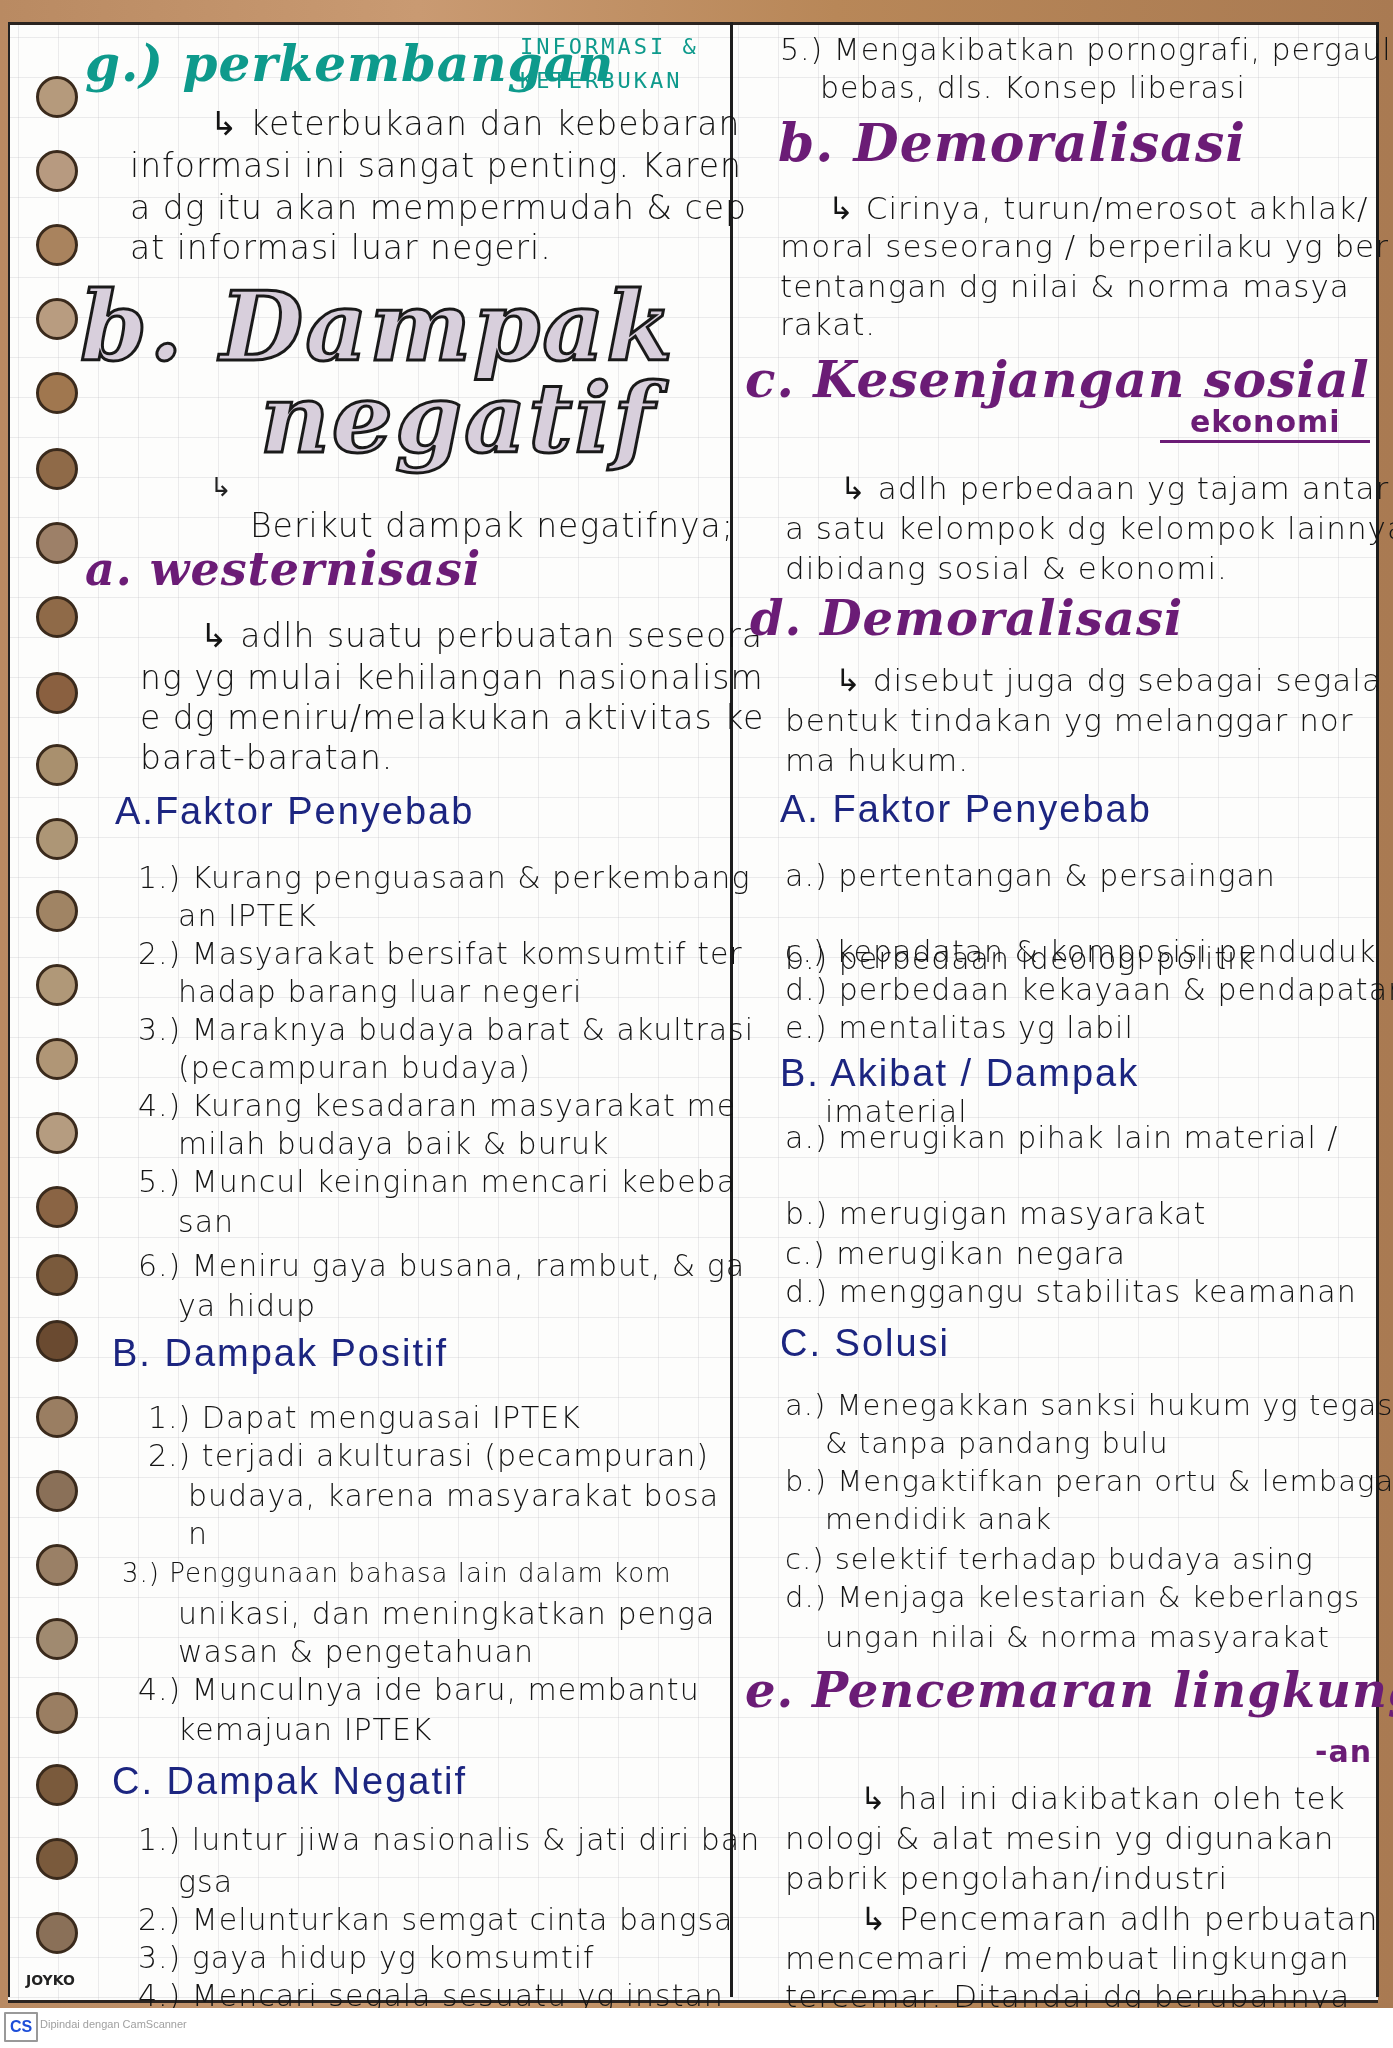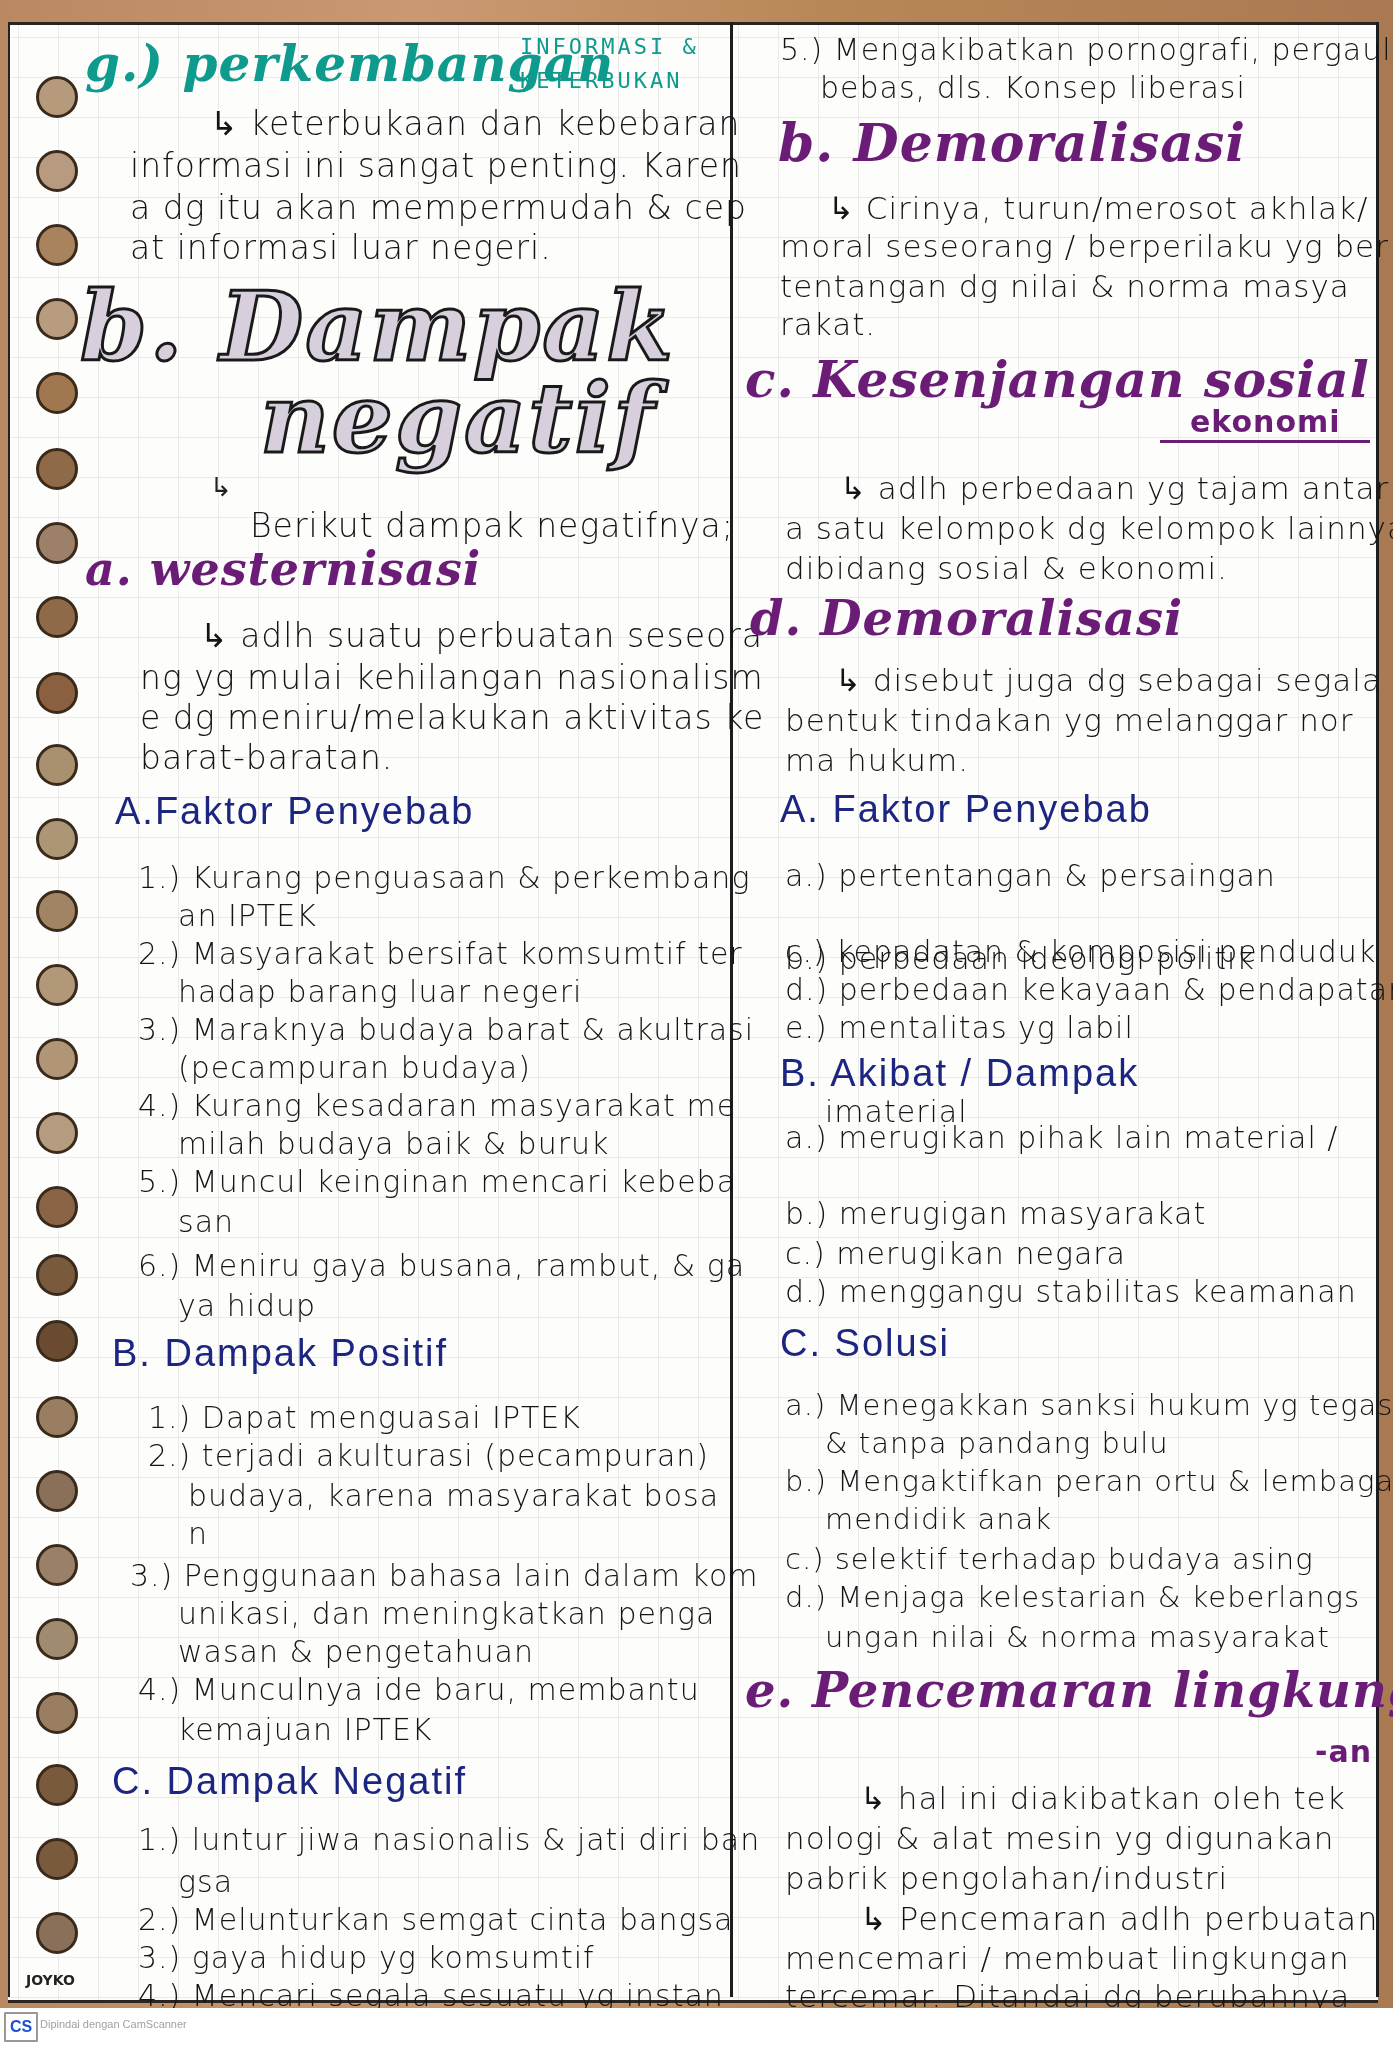--- a/index.html
+++ b/index.html
@@ -110,21 +110,21 @@
   <div class="line" style="left:58px;top:1142px;font-size:30px;">5.) Muncul keinginan mencari kebeba</div>
   <div class="line" style="left:98px;top:1182px;font-size:30px;">san</div>
   <div class="line" style="left:58px;top:1226px;font-size:30px;">6.) Meniru gaya busana, rambut, &amp; ga</div>
   <div class="line" style="left:98px;top:1266px;font-size:30px;">ya hidup</div>
 
   <div class="line navy" style="left:32px;top:1310px;">B. Dampak Positif</div>
   <div class="line" style="left:68px;top:1378px;font-size:30px;">1.) Dapat menguasai IPTEK</div>
   <div class="line" style="left:68px;top:1416px;font-size:30px;">2.) terjadi akulturasi (pecampuran)</div>
   <div class="line" style="left:108px;top:1456px;font-size:30px;">budaya, karena masyarakat bosa</div>
   <div class="line" style="left:108px;top:1494px;font-size:30px;">n</div>
-  <div class="line" style="left:50px;top:1536px;font-size:30px;">3.) Penggunaan bahasa lain dalam kom</div>
+  <div class="line" style="left:42px;top:1536px;font-size:26px;">3.) Penggunaan bahasa lain dalam kom</div>
   <div class="line" style="left:98px;top:1574px;font-size:30px;">unikasi, dan meningkatkan penga</div>
   <div class="line" style="left:98px;top:1612px;font-size:30px;">wasan &amp; pengetahuan</div>
   <div class="line" style="left:58px;top:1650px;font-size:30px;">4.) Munculnya ide baru, membantu</div>
   <div class="line" style="left:98px;top:1690px;font-size:30px;">kemajuan IPTEK</div>
 
   <div class="line navy" style="left:32px;top:1738px;">C. Dampak Negatif</div>
   <div class="line" style="left:58px;top:1800px;font-size:30px;">1.) luntur jiwa nasionalis &amp; jati diri ban</div>
   <div class="line" style="left:98px;top:1842px;font-size:30px;">gsa</div>
   <div class="line" style="left:58px;top:1880px;font-size:30px;">2.) Melunturkan semgat cinta bangsa</div>
   <div class="line" style="left:58px;top:1918px;font-size:30px;">3.) gaya hidup yg komsumtif</div>

